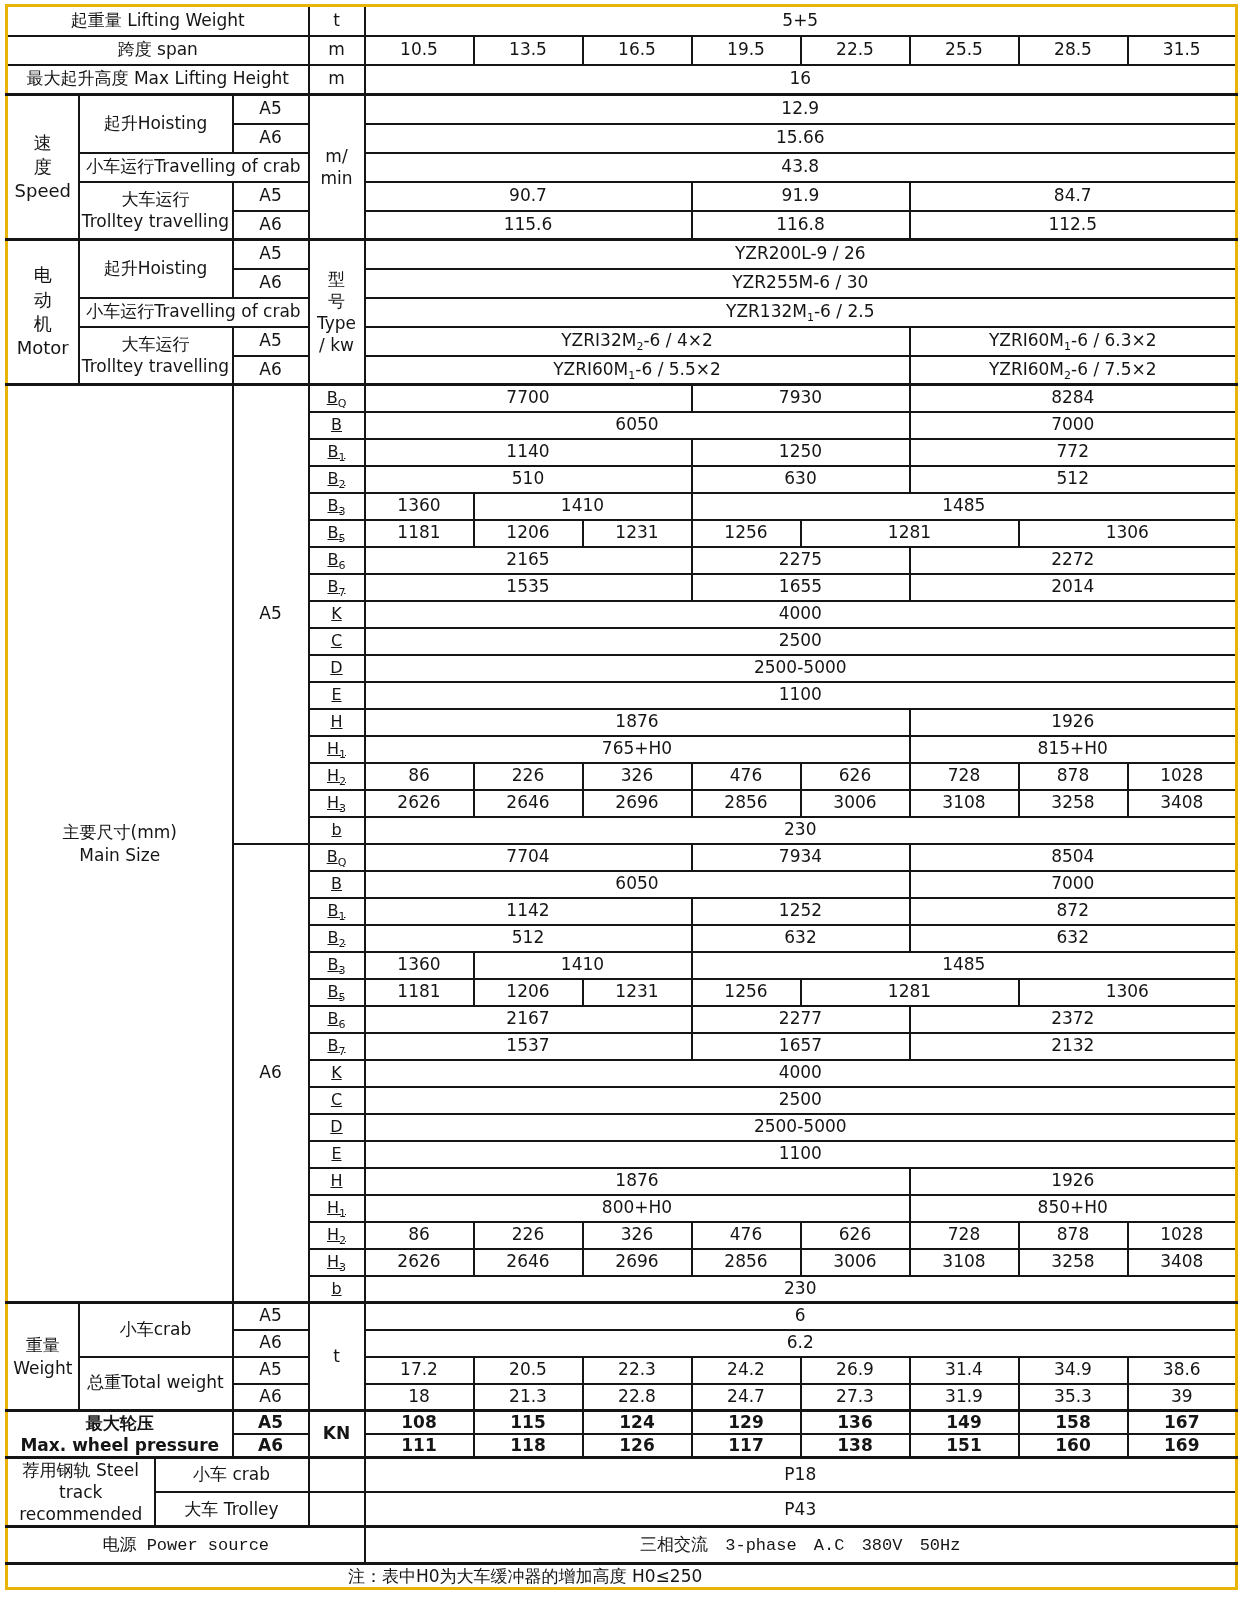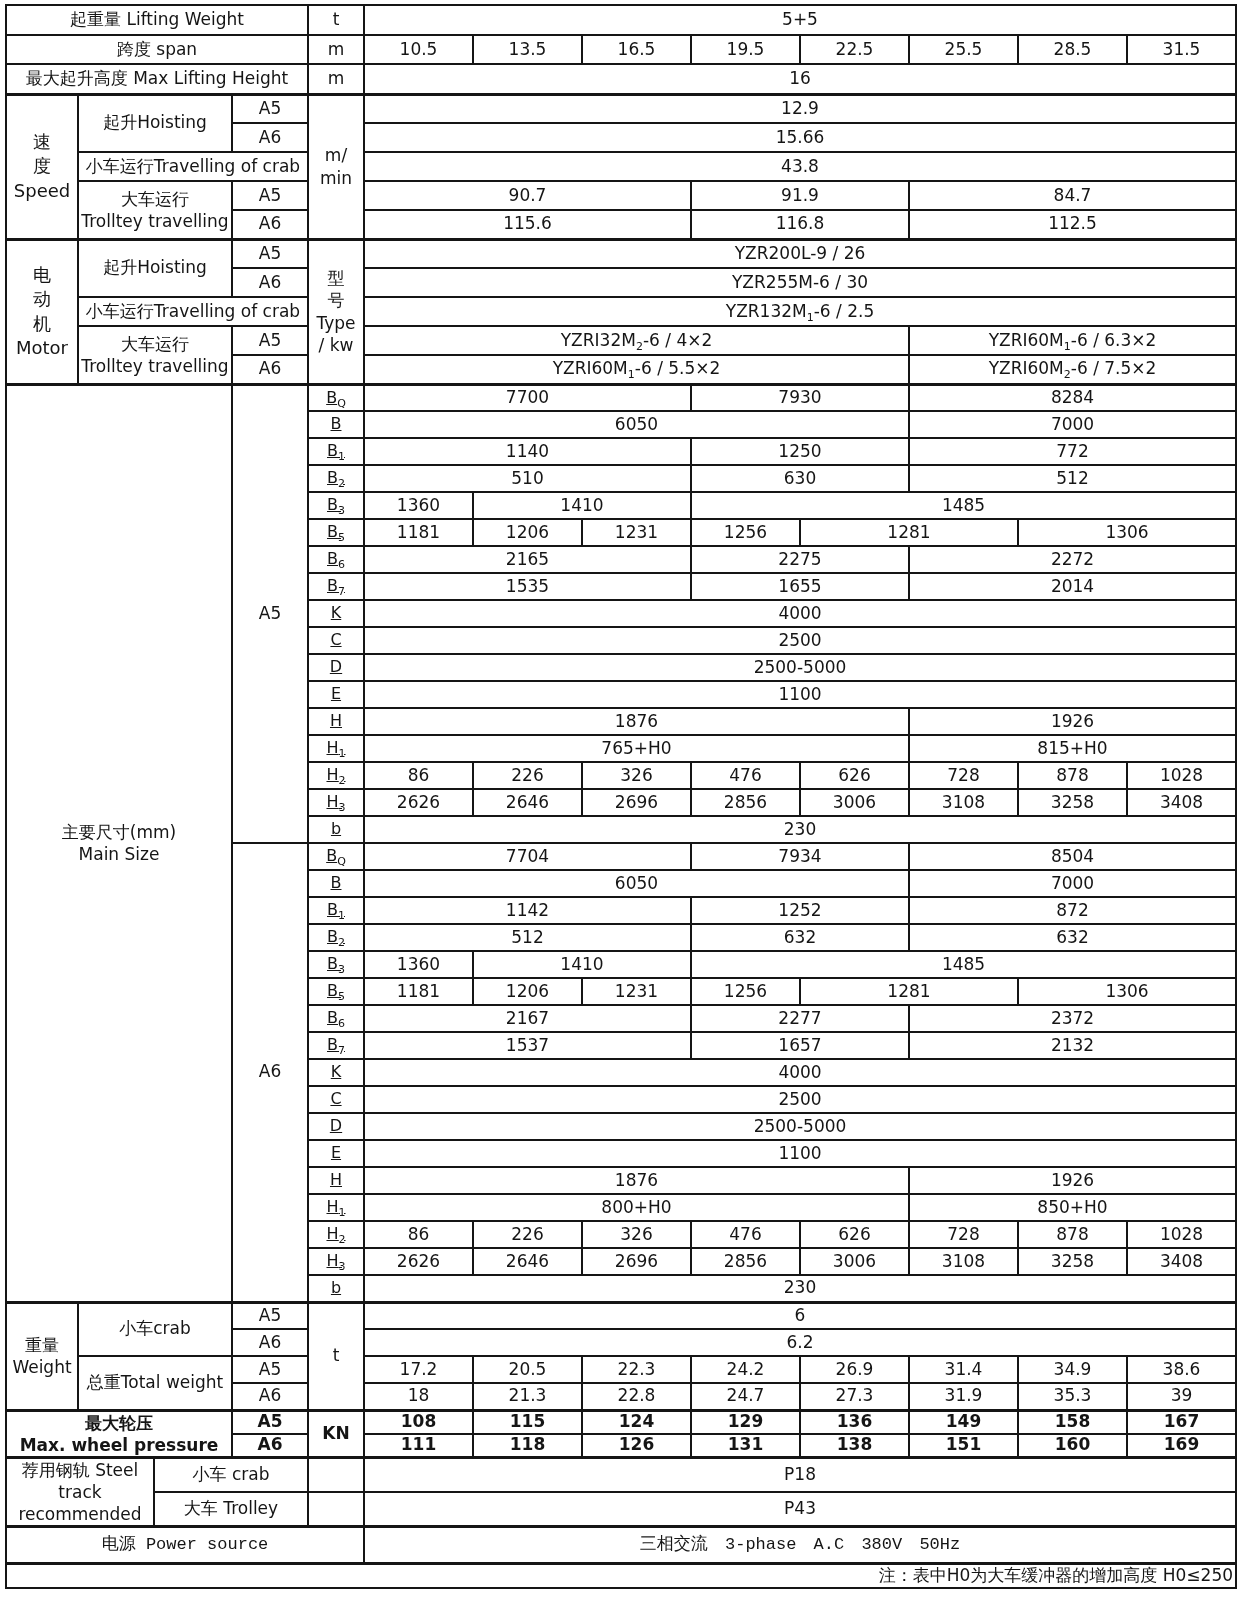--- a/index.html
+++ b/index.html
@@ -1,31 +1,31 @@
 <!DOCTYPE html>
 <html><head>
 <meta charset="utf-8">
 <style>
   html,body{margin:0;padding:0;background:#ffffff;}
   body{padding:4px 5px;font-family:"DejaVu Sans","Liberation Sans",sans-serif;color:#151515;}
-  table{border-collapse:collapse;table-layout:fixed;width:1231px;border:1px solid #eab308;}
+  table{border-collapse:collapse;table-layout:fixed;width:1231px;border:3px solid #eab308;}
   td{border:2px solid #151515;text-align:center;vertical-align:middle;padding:0 2px;
      font-size:17px;color:#151515;overflow:hidden;line-height:1.15;}
   tr{height:27px;}
   tr.h30{height:30px;} tr.h29{height:29px;} tr.h33{height:30px;}
   tr.h23{height:23px;font-weight:bold;} tr.h24{height:24px;} tr.h37{height:37px;font-family:Liberation Mono, monospace;} tr.h25{height:25px;}
   tr.thick td{border-top-width:3px;}
   .stack span{display:block;line-height:1.3;}
   .vlabel{font-size:18px;}
   .vlabel span{display:block;line-height:1.35;}
   .rowlab{font-size:16px;text-decoration:underline;}
   sub{font-size:11px;line-height:0;}
   .unit{font-size:17px;}
   .wide{word-spacing:7px;}
-  .note-cell{text-align:right;padding-left:340px;}
+  .note-cell{text-align:left;padding-left:340px;}
 </style>
 </head>
 <body>
 
 <table>
 <colgroup>
   <col style="width:72px">
       <col style="width:76px">
       <col style="width:78px">
   <col style="width:76px">
@@ -409,21 +409,21 @@
   <td>136</td>
   <td>149</td>
   <td>158</td>
   <td>167</td>
 </tr>
 <tr class="h23">
   <td>A6</td>
   <td>111</td>
   <td>118</td>
   <td>126</td>
-  <td>131</td>
+  <td>117</td>
   <td>138</td>
   <td>151</td>
   <td>160</td>
   <td>169</td>
 </tr>
 
 <tr class="h24 thick">
   <td colspan="2" rowspan="2" class="stack">
     <span>荐用钢轨 Steel</span>
     <span>track recommended</span>

